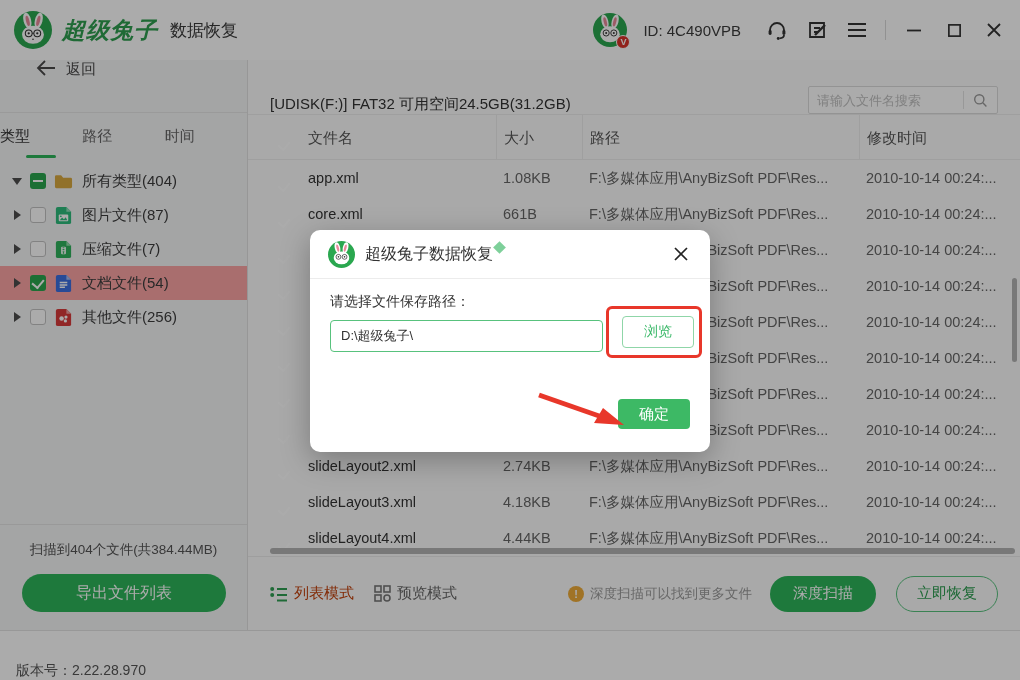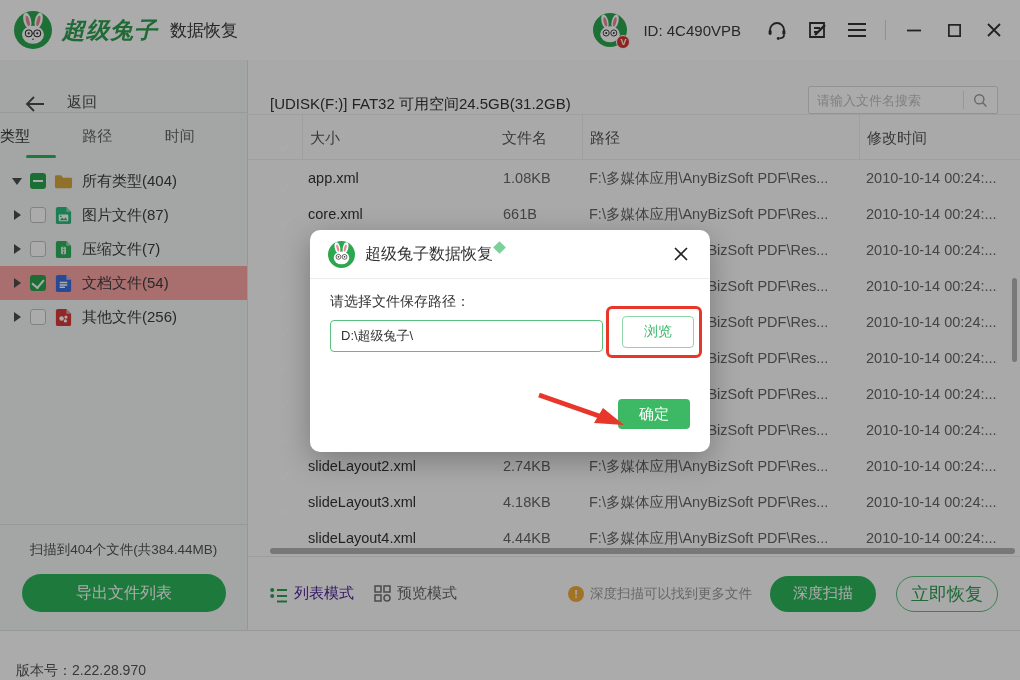--- a/index.html
+++ b/index.html
@@ -22,21 +22,21 @@
   .tb-icon { width:24px; height:24px; display:flex; align-items:center; justify-content:center; cursor:pointer; }
   .tb-icon svg { stroke:#333; fill:none; stroke-width:1.8; }
   .tb-sep { width:1px; height:20px; background:#d9d9d9; }
   .winbtn svg { stroke:#333; }
 
   
   .body-row { flex:1 1 auto; display:flex; min-height:0; }
 
   
   .sidebar { width:248px; flex:0 0 auto; background:#f5f6f7; border-right:1px solid #e2e2e2; display:flex; flex-direction:column; position:relative; }
-  .back-row { height:53px; display:flex; align-items:flex-end; gap:22px; padding:0 25px; border-bottom:1px solid #e6e6e6; color:#4a4a4a; font-size:15px; cursor:pointer; }
+  .back-row { height:53px; display:flex; align-items:flex-start; gap:10px; padding:0 36px; border-bottom:1px solid #e6e6e6; color:#4a4a4a; font-size:15px; cursor:pointer; }
   .tabs { height:49px; display:flex; align-items:center; }
   .tab { flex:1; text-align:left; font-size:15px; color:#666; position:relative; height:100%; line-height:46px; cursor:pointer; }
   .tab.active { color:#333; }
   .tab.active::after { content:""; position:absolute; left:50%; transform:translateX(-50%); bottom:4px; width:30px; height:3px; background:#2db55a; border-radius:2px; }
   .tree { list-style:none; padding-top:2px; }
   .tree-item { height:34px; display:flex; align-items:center; padding-left:8px; font-size:15px; color:#3d3d3d; cursor:pointer; }
   .tree-item.selected { background:#fca5a5; }
   .tree-item.child { padding-left:8px; }
   .tw { width:18px; display:flex; justify-content:center; }
   .tri-down { width:0; height:0; border-left:5px solid transparent; border-right:5px solid transparent; border-top:7px solid #4d4d4d; }
@@ -69,26 +69,26 @@
   .tbody { position:relative; flex:0 0 auto; height:396px; overflow:hidden; }
   .trow { height:36px; font-size:14.5px; }
   .trow .name { color:#333; padding-left:6px; white-space:nowrap; overflow:hidden; }
   .trow .size, .trow .path, .trow .time { color:#666; padding-left:7px; white-space:nowrap; overflow:hidden; }
   .trow .ckcell { padding-left:28px; }
   .hscroll { position:absolute; left:22px; right:5px; bottom:2px; height:6px; border-radius:3px; background:#b3b3b3; }
   .vscroll { position:absolute; right:3px; top:118px; height:84px; width:5px; border-radius:3px; background:#b3b3b3; }
 
   .main-footer { border-top:1px solid #ececec; flex:1 1 auto; display:flex; align-items:center; padding:0 22px; gap:10px; }
   .mode { display:flex; align-items:center; gap:6px; font-size:15px; cursor:pointer; }
-  .mode.list { color:#4c1d95;align-items:flex-end; }
+  .mode.list { color:#c2410c; }
   .mode.preview { color:#666; margin-left:10px; }
   .hint { margin-left:auto; display:flex; align-items:center; gap:6px; font-size:13.5px; color:#9a9a9a; }
   .warn-circle { width:16px; height:16px; border-radius:50%; background:#efac3a; color:#fff; font-size:11px; font-weight:bold; display:flex; align-items:center; justify-content:center; }
   .deep-btn { width:106px; height:36px; border-radius:18px; background:#2db55a; color:#fff; font-size:15px; border:none; margin-left:8px; cursor:pointer; font-family:inherit; }
-  .recover-btn { width:102px; height:36px; border-radius:18px; background:transparent; color:#2f9e52; font-size:18px; border:1px solid #57c27d; margin-left:10px; cursor:pointer; font-family:inherit; }
+  .recover-btn { width:102px; height:36px; border-radius:18px; background:transparent; color:#2f9e52; font-size:15px; border:1px solid #57c27d; margin-left:10px; cursor:pointer; font-family:inherit; }
 
   
   .statusbar { height:50px; flex:0 0 auto; background:#fff; border-top:1px solid #e3e3e3; display:flex; align-items:flex-end; padding:0 16px; font-size:14px; color:#555; }
 
   
   .dim-overlay { position:absolute; inset:0; background:rgba(0,0,0,0.33); z-index:50; }
   .dialog { position:absolute; left:310px; top:230px; width:400px; height:222px; background:#fff; border-radius:10px;
     box-shadow:0 8px 30px rgba(0,0,0,0.28); z-index:60; }
   .dlg-header { height:49px; display:flex; align-items:center; padding:0 18px; border-bottom:1px solid #ececec; }
   .dlg-logo { width:27px; height:27px; margin-right:10px; }
@@ -285,22 +285,22 @@
             <svg width="15" height="15" viewBox="0 0 15 15">
                 <circle cx="6.3" cy="6.3" r="4.6" fill="none" stroke="#9a9a9a" stroke-width="1.4"></circle>
                 <path d="M9.8 9.8l3.6 3.6" stroke="#9a9a9a" stroke-width="1.4"></path>
               </svg>
           </span>
         </div>
       </div>
 
       <div class="thead grid-cols">
         <div class="ckcell"><span class="cb checked" style="margin:0"></span></div>
+        <div class="hcell first">文件名</div>
         <div class="hcell">大小</div>
-        <div class="hcell first">文件名</div>
         <div class="hcell">路径</div>
         <div class="hcell">修改时间</div>
       </div>
 
       <div class="tbody">
         <div class="trow grid-cols">
           <div class="ckcell"><span class="cb checked" style="margin:0"></span></div>
           <div class="name">app.xml</div>
           <div class="size">1.08KB</div>
           <div class="path">F:\多媒体应用\AnyBizSoft PDF\Res...</div>

